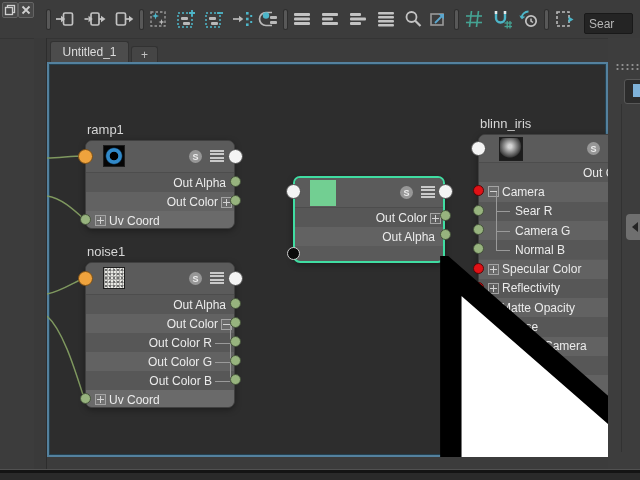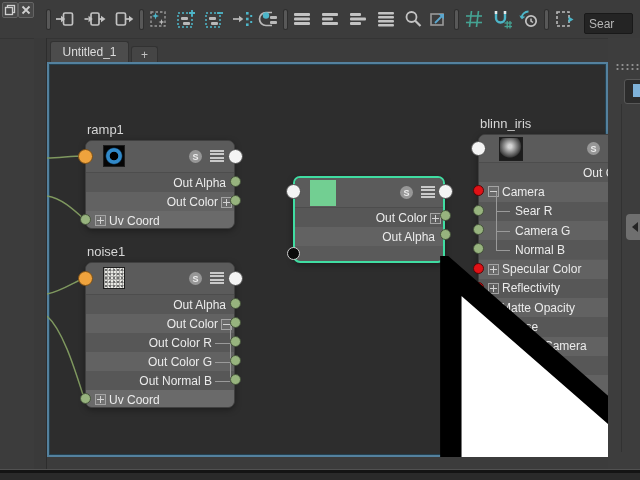--- a/index.html
+++ b/index.html
@@ -322,21 +322,21 @@
           </div>
           <div class="row dark r-right" style="top: 70px; height: 19px;">
             <span class="lbl" style="padding-right: 22px;">Out Color R</span>
             <div class="tree-h" style="right: 4px; width: 15px; height: 1px; top: 50%;"></div>
           </div>
           <div class="row light r-right" style="top: 89px; height: 19px;">
             <span class="lbl" style="padding-right: 22px;">Out Color G</span>
             <div class="tree-h" style="right: 4px; width: 15px; height: 1px; top: 50%;"></div>
           </div>
           <div class="row dark r-right" style="top: 108px; height: 19px;">
-            <span class="lbl" style="padding-right: 22px;">Out Normal B</span>
+            <span class="lbl" style="padding-right: 22px;">Out Color B</span>
             <div class="tree-h" style="right: 4px; width: 15px; height: 1px; top: 50%;"></div>
           </div>
           <div class="row inputs" style="top: 127px; height: 19px; padding-left: 9px; box-sizing: border-box;">
             <span class="exp plus" style="margin-right: 3px;"></span>
             <span class="lbl">Uv Coord</span>
           </div>
           <div class="tree-v" style="left: 144px; top: 60.5px; width: 1px; height: 57px;"></div>
         </div>
         <div class="port p-green" style="left: 144.5px; top: 36px;"></div>
         <div class="port p-green" style="left: 144.5px; top: 55px;"></div>

